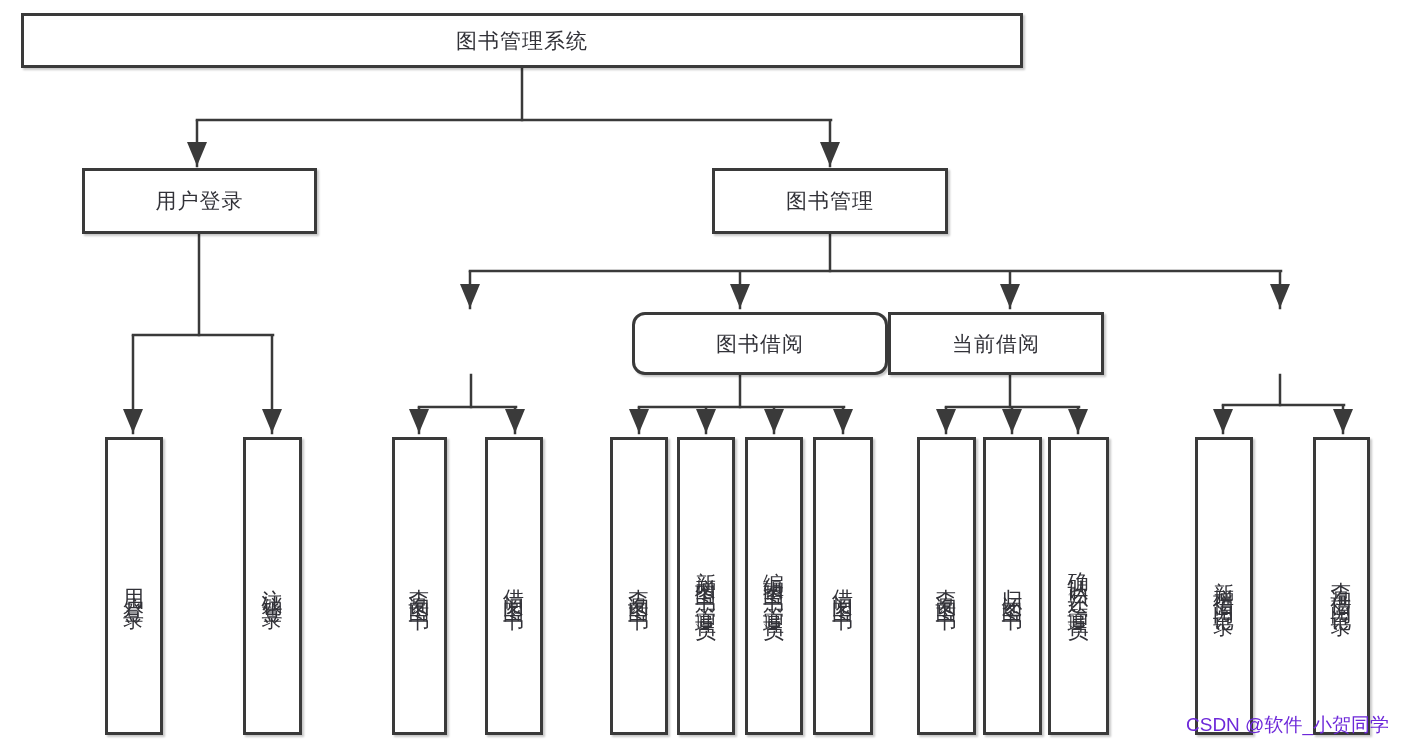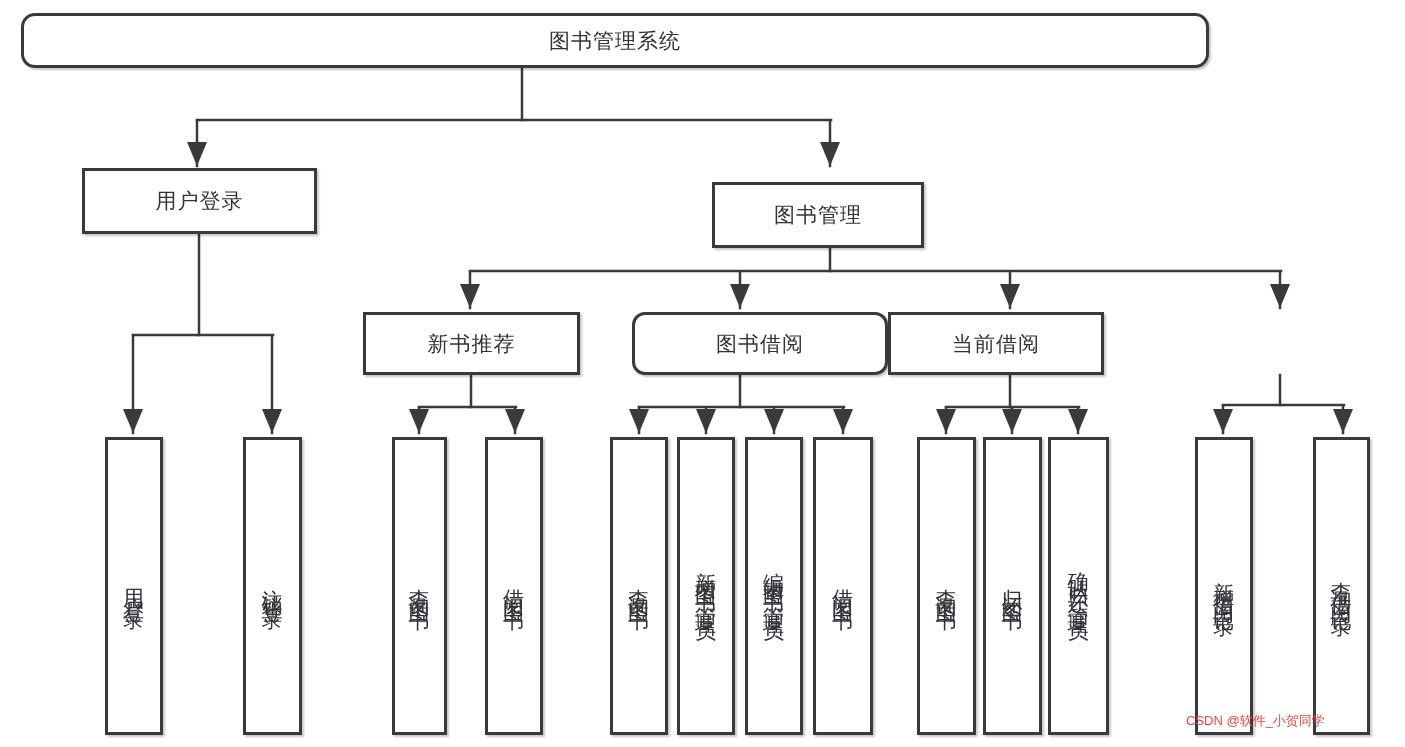--- a/index.html
+++ b/index.html
@@ -47,22 +47,22 @@
     letter-spacing: 7px;
     line-height: 1;
     box-shadow: 2px 2px 2px rgba(0,0,0,0.22);
     overflow: hidden;
   }
   .watermark {
     position: absolute;
     left: 1186px;
     top: 712px;
     width: 210px;
-    font-size: 13px;
-    color: #ef4444;
+    font-size: 19px;
+    color: #6d28d9;
     white-space: nowrap;
     z-index: 5;
   }
 </style>
 </head>
 <body>
 
 <div class="canvas">
 
   <svg class="connectors" viewBox="0 0 1405 747" xmlns="http://www.w3.org/2000/svg">
@@ -122,26 +122,25 @@
 
       <g>
         <path d="M1280 375 V405"></path>
         <path d="M1223 405 H1344"></path>
         <path d="M1223 406 V433" marker-end="url(#arr)"></path>
         <path d="M1343 406 V433" marker-end="url(#arr)"></path>
       </g>
     </g>
   </svg>
 
-  <div class="node" style="left:21px; top:13px; width:1188px; height:55px;border-radius:14px;">图书管理系统</div>
+  <div class="node" style="left:21px; top:13px; width:1002px; height:55px;">图书管理系统</div>
 
   <div class="node" style="left:82px; top:168px; width:235px; height:66px;">用户登录</div>
-  <div class="node" style="left:712px; top:182px; width:212px; height:66px;font-family:Liberation Mono, monospace;">图书管理</div>
+  <div class="node" style="left:712px; top:168px; width:236px; height:66px;font-family:Liberation Mono, monospace;">图书管理</div>
 
-  <div class="node" style="left:363px; top:312px; width:217px; height:63px;">新书推荐</div>
   <div class="node" style="left:632px; top:312px; width:256px; height:63px;border-radius:13px;">图书借阅</div>
   <div class="node" style="left:888px; top:312px; width:216px; height:63px;">当前借阅</div>
 
   <div class="leaf" style="left:105px; width:58px;">用户登录</div>
   <div class="leaf" style="left:243px; width:59px;">注销登录</div>
   <div class="leaf" style="left:392px; width:55px;">查询图书</div>
   <div class="leaf" style="left:485px; width:58px;">借阅图书</div>
   <div class="leaf" style="left:610px; width:58px;">查询图书</div>
   <div class="leaf" style="left:677px; width:58px;">新增图书（管理员）</div>
   <div class="leaf" style="left:745px; width:58px;">编辑图书（管理员）</div>

